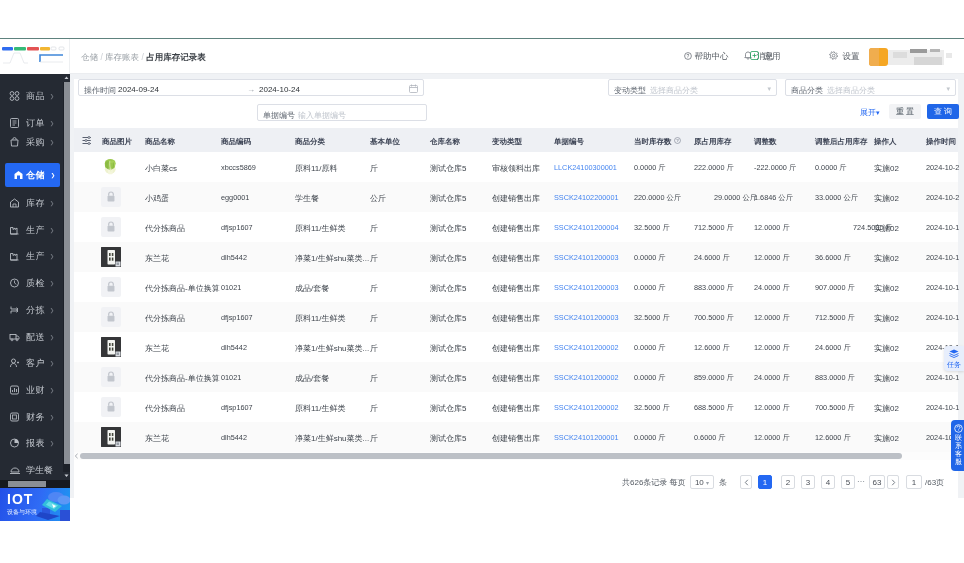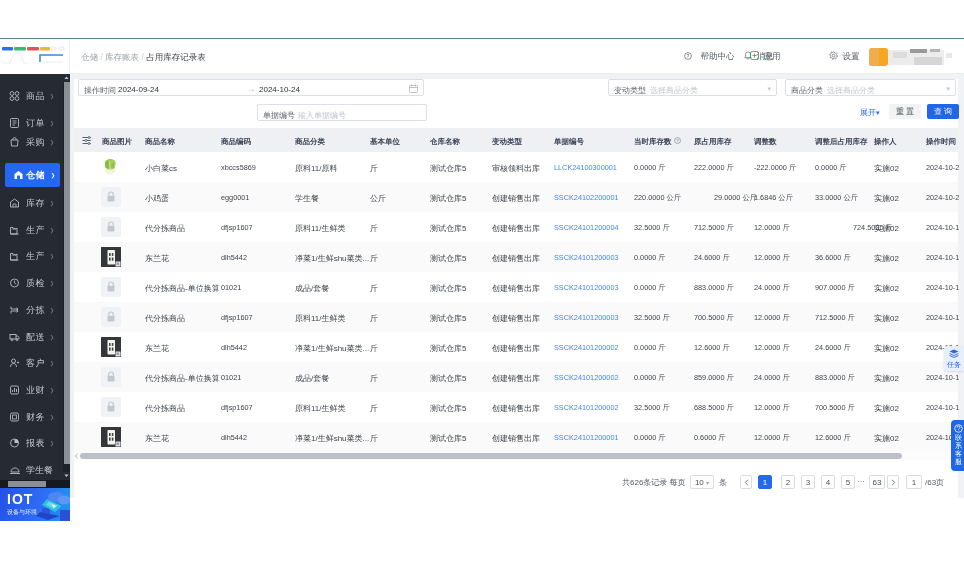--- a/index.html
+++ b/index.html
@@ -3,21 +3,21 @@
 <meta charset="utf-8">
 <style>
 * { margin:0; padding:0; box-sizing:border-box; }
 html,body { width:964px; height:563px; background:#fff; font-family:"Liberation Sans",sans-serif; overflow:hidden; position:relative; }
 .abs { position:absolute; }
 
 #topline { position:absolute; left:0; top:38px; width:964px; height:1px; background:#5e827e; }
 #topbar { position:absolute; left:0; top:39px; width:964px; height:35px; background:#fff; border-bottom:1px solid #ebedf0; }
 #logo { position:absolute; left:0; top:0; width:70px; height:35px; background:#fff; border-right:1px solid #eef0f2; }
 .crumb { position:absolute; left:81px; top:13px; font-size:8.5px; color:#9aa0a6; }
-.crumb b { color:#3a3f45; font-weight:normal; }
+.crumb b { color:#3a3f45; font-weight:bold; }
 .hicon { position:absolute; top:12px; font-size:8.5px; color:#545a61; }
 
 #sidebar { position:absolute; left:0; top:74px; width:70px; height:406px; background:#252a33; }
 #sbscroll { position:absolute; right:0; top:0; width:7px; height:406px; background:#1d2129; }
 #sbthumb { position:absolute; left:0.5px; top:8px; width:6px; height:382px; background:#8a8e95; }
 .mi { position:absolute; left:0; width:63px; height:26.6px; color:#c3c7ce; font-size:9px; }
 .mi .txt { position:absolute; left:26px; top:50%; transform:translateY(-50%); letter-spacing:0.5px; }
 .mi .arr { position:absolute; right:8px; top:50%; transform:translateY(-50%) scale(0.75); font-size:7px; color:#6d727b; }
 .mi svg { position:absolute; left:9px; top:50%; transform:translateY(-50%); }
 .mi.sel { background:#2468f2; color:#fff; left:5px; width:55px; border-radius:2px; }
@@ -66,21 +66,21 @@
       <path d="M40 23 L40 16 L63 16" fill="none" stroke="#3f87d9" stroke-width="1.6"></path>
       <path d="M40 23 L63 23" fill="none" stroke="#e3e6ea" stroke-width="0.8"></path>
     </svg>
   </div>
   <div class="crumb">仓储 <span style="color:#c9cdd2">/</span> 库存账表 <span style="color:#c9cdd2">/</span> <b>占用库存记录表</b></div>
   <div class="hicon" style="left:684px;top:12px;">
     <svg width="8" height="8" viewBox="0 0 8 8" style="vertical-align:-1px">
         <circle cx="4" cy="4" r="3.4" fill="none" stroke="#5a6068" stroke-width="0.7"></circle>
         <text x="4" y="5.9" font-size="5" fill="#5a6068" text-anchor="middle">?</text>
       </svg>
-    <span style="margin-left:6px">帮助中心</span>
+    <span style="margin-left:0">帮助中心</span>
   </div>
   <div class="hicon" style="left:744px;top:12px;">
     <svg width="8" height="9" viewBox="0 0 8 9" style="vertical-align:-1px">
         <path d="M4 1 C2.3 1 1.5 2.2 1.5 3.6 L1.5 5.5 L0.8 6.6 L7.2 6.6 L6.5 5.5 L6.5 3.6 C6.5 2.2 5.7 1 4 1 Z" fill="none" stroke="#5a6068" stroke-width="0.7"></path>
         <path d="M3 7.2 a1 1 0 0 0 2 0" fill="none" stroke="#5a6068" stroke-width="0.7"></path>
       </svg>
     <span style="margin-left:2px">消息</span>
   </div>
   <div class="hicon" style="left:750px;top:12px;">
     <svg width="9" height="9" viewBox="0 0 9 9" style="vertical-align:-1px">

